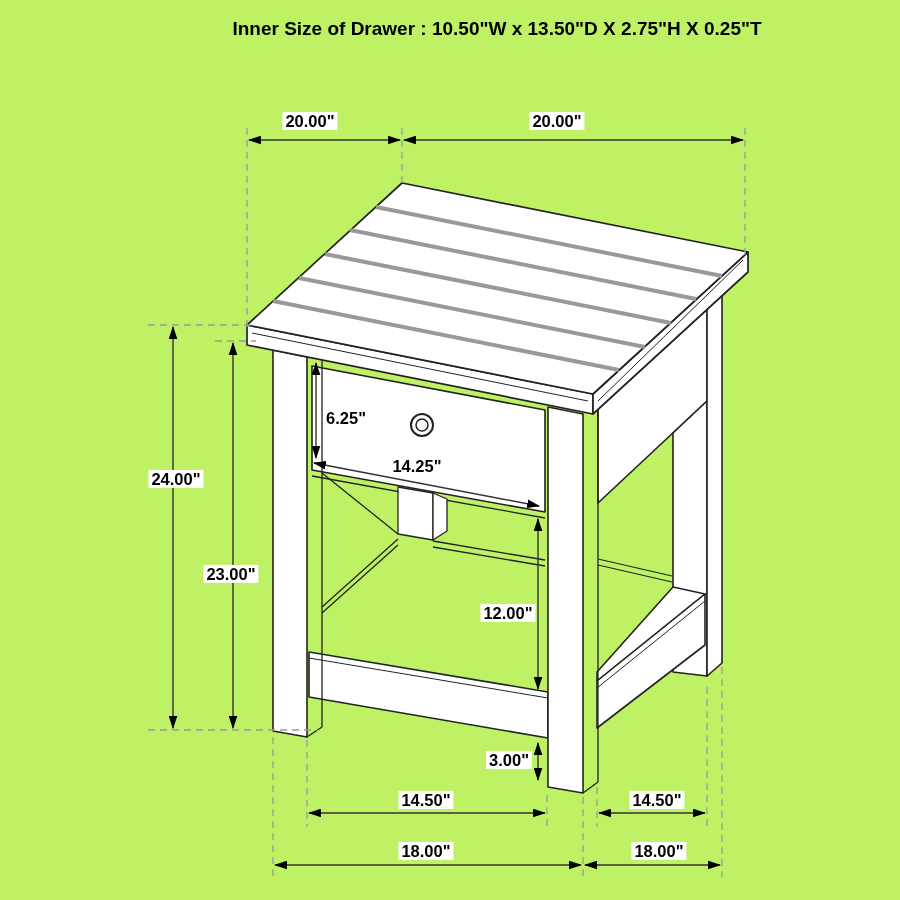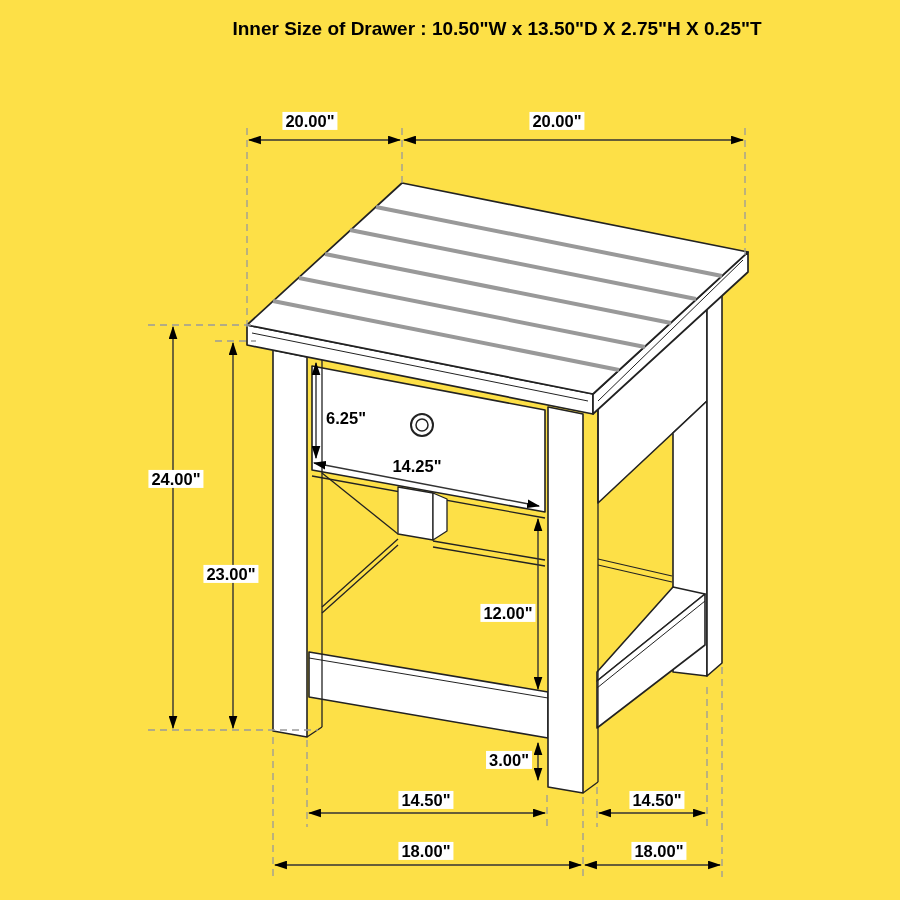--- a/index.html
+++ b/index.html
@@ -1,17 +1,17 @@
 <!DOCTYPE html>
 <html><head>
 <meta charset="utf-8">
 <style>
   html,body{margin:0;padding:0;background:#fff;}
   #canvas{
-    position:relative;width:900px;height:900px;background:#fde047;overflow:hidden;
+    position:relative;width:900px;height:900px;background:#bef264;overflow:hidden;
     font-family:"Liberation Sans", sans-serif;
   }
   #drawing{position:absolute;left:0;top:0;}
   .page-title{
     position:absolute;top:18px;left:497px;transform:translateX(-50%);
     white-space:nowrap;font-weight:bold;font-size:19px;color:#000;
   }
   .dim-label{
     position:absolute;transform:translate(-50%,-50%);
     font-weight:bold;font-size:16.5px;color:#000;background:#ffffff;

